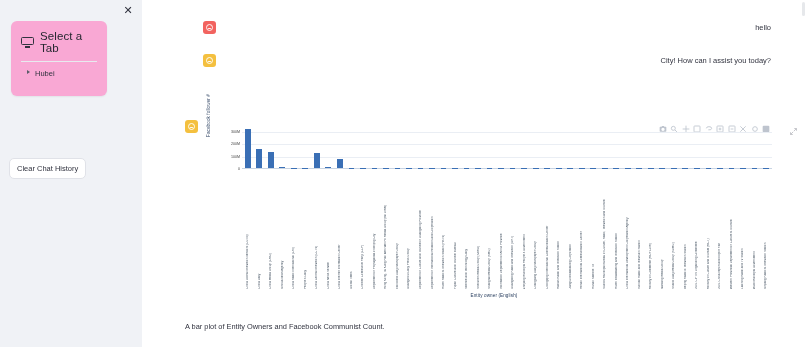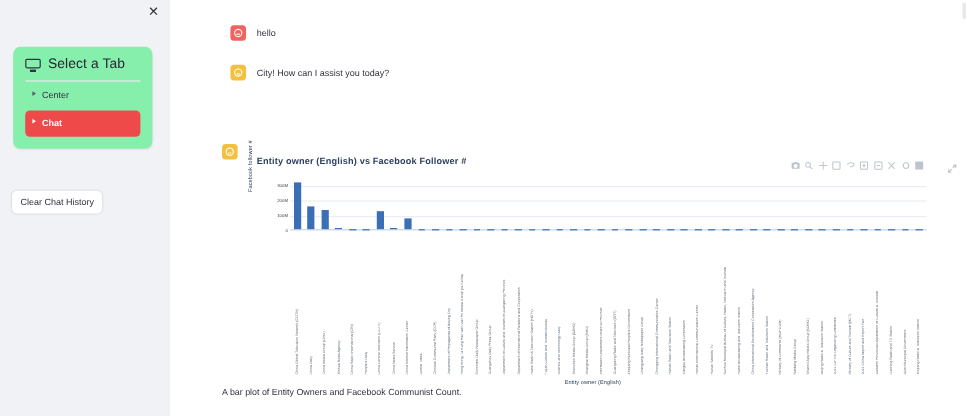--- a/index.html
+++ b/index.html
@@ -18,23 +18,23 @@
     position: relative;
     flex: 0 0 142px;
   }
   .sidebar-close {
     position: absolute; top: 4px; right: 8px;
     width: 12px; height: 12px;
     color: #31333f; font-size: 11px; line-height: 12px;
     text-align: center; cursor: pointer;
   }
   .tab-card {
-    position: absolute; top: 39px; left: 11px;
-    width: 116px;
-    background: #86efac;
+    position: absolute; top: 21px; left: 11px;
+    width: 96px;
+    background: #f9a8d4;
     border-radius: 6px;
     padding: 9px 10px 10px 10px;
     box-shadow: 0 1px 2px rgba(0,0,0,.06);
   }
   .tab-card-head {
     display: flex; align-items: center; gap: 6px;
     padding-bottom: 7px;
     border-bottom: 1px solid #e8eaef;
   }
   .monitor-icon { width: 13px; height: 11px; position: relative; flex: 0 0 13px; }
@@ -77,24 +77,25 @@
     border-radius: 5px;
     font-size: 7.5px; color: #31333f;
     padding: 5px 7px;
     cursor: pointer;
     font-family: "Liberation Sans", sans-serif;
   }
 
   
   .main { flex: 1; position: relative; background: #ffffff; height: 347px; }
   .msg {
-    position: absolute; left: 41px; right: 26px;
+    position: absolute; left: 52px; right: 26px;
     display: flex; align-items: flex-start; gap: 9px;
     padding: 7px 9px;
     border-radius: 5px;
+    justify-content: space-between;
   }
   .avatar {
     flex: 0 0 13px; width: 13px; height: 13px;
     border-radius: 3px;
     position: relative;
     display: flex; align-items: center; justify-content: center;
   }
   .avatar.user { background: #f2635f; }
   .avatar.bot  { background: #f4c03f; }
   .avatar .face {
@@ -206,28 +207,24 @@
       <div class="tab-card-head">
         <span class="monitor-icon">
             <i></i>
             <b></b>
           </span>
         <span class="tab-card-title">Select a Tab</span>
       </div>
 
       <div class="tab-item">
         <span class="tri"></span>
-        <span>Center</span>
+        <span>Hubei</span>
       </div>
 
 
-      <div class="tab-item active">
-        <span class="tri"></span>
-        <span>Chat</span>
-      </div>
     </div>
 
     <button class="clear-btn">Clear Chat History</button>
   </aside>
 
   <main class="main">
     <div class="page-scroll"></div>
 
     <div class="msg" id="msg-0">
       <span class="avatar user">
@@ -306,21 +303,20 @@
               </svg>
             </span>
         </div>
 
         <div class="expand-icon">
           <svg viewBox="0 0 24 24" fill="none" stroke="#8c8f99" stroke-width="2.4">
             <path d="M14 4h6v6M20 4l-7 7M10 20H4v-6M4 20l7-7"></path>
           </svg>
         </div>
 
-        <div class="chart-title">Entity owner (English) vs Facebook Follower #</div>
 
         <div class="plot">
           <div class="ylabel">Facebook follower #</div>
           <div class="yticks" id="yticks">
               <div class="ytick" style="top: 2.5px;">300M</div>
               <div class="ytick" style="top: 15px;">200M</div>
               <div class="ytick" style="top: 27.5px;">100M</div>
               <div class="ytick" style="top: 40px;">0</div>
             </div>
 

